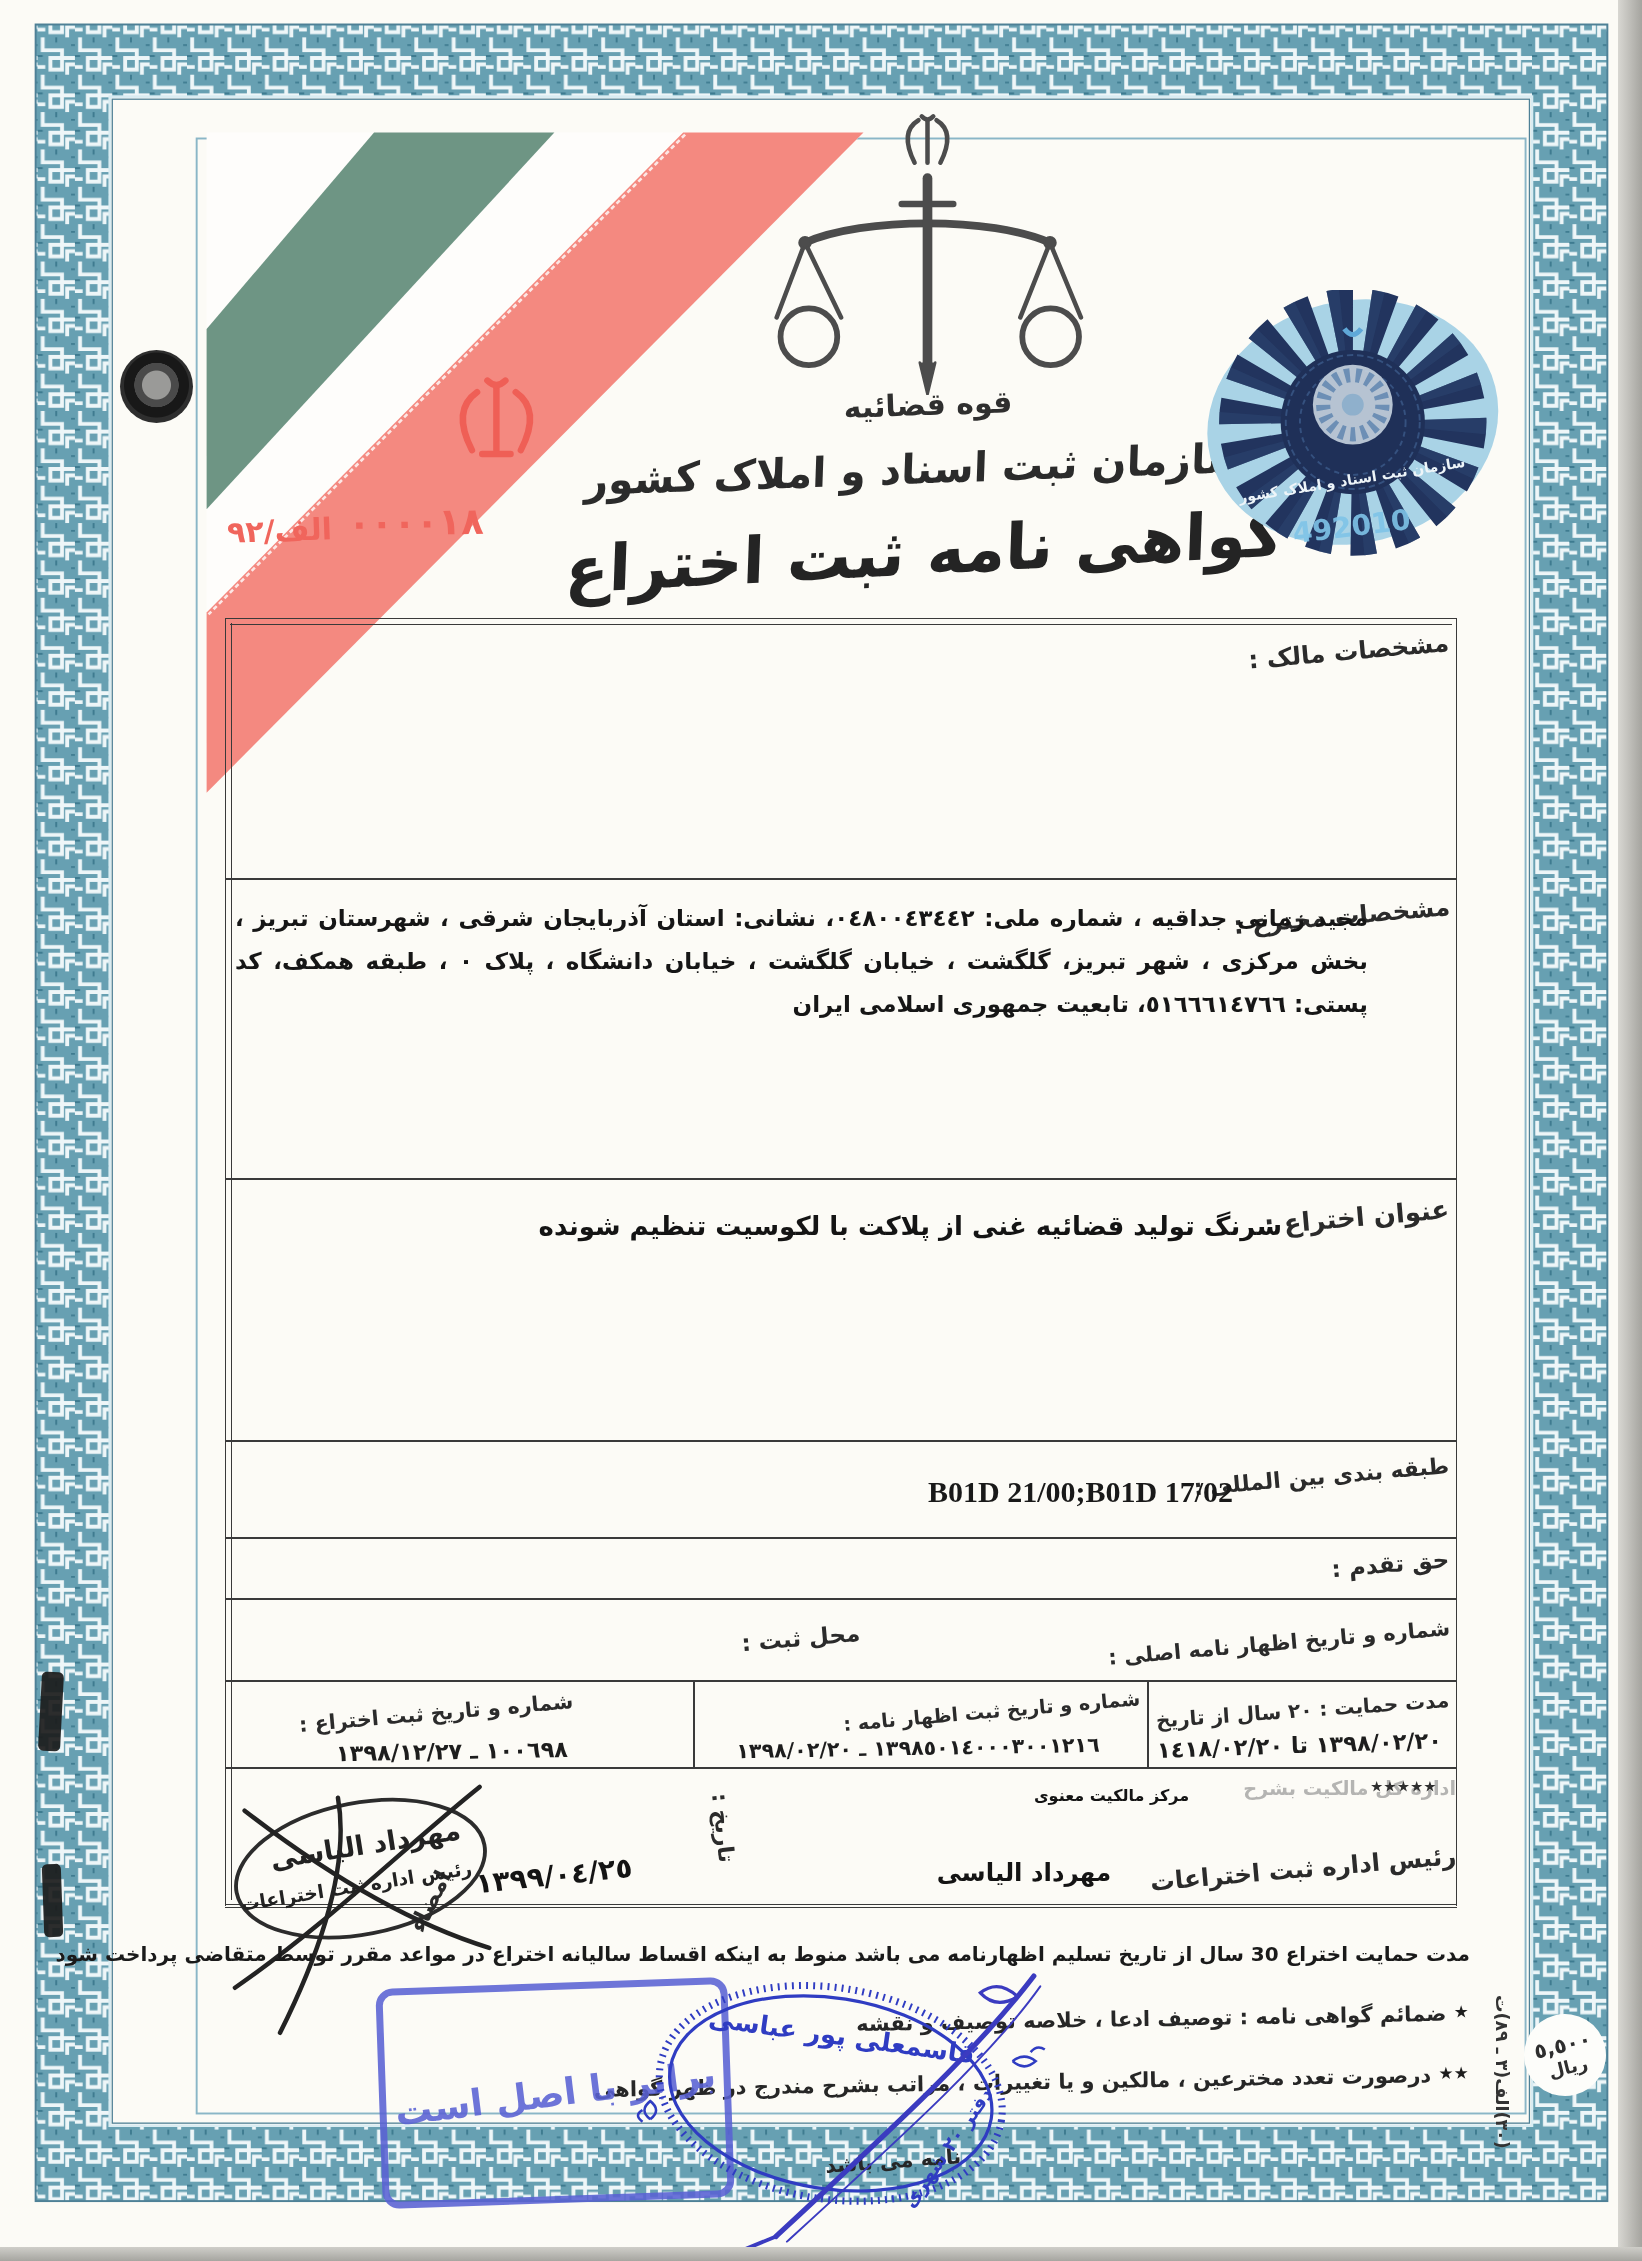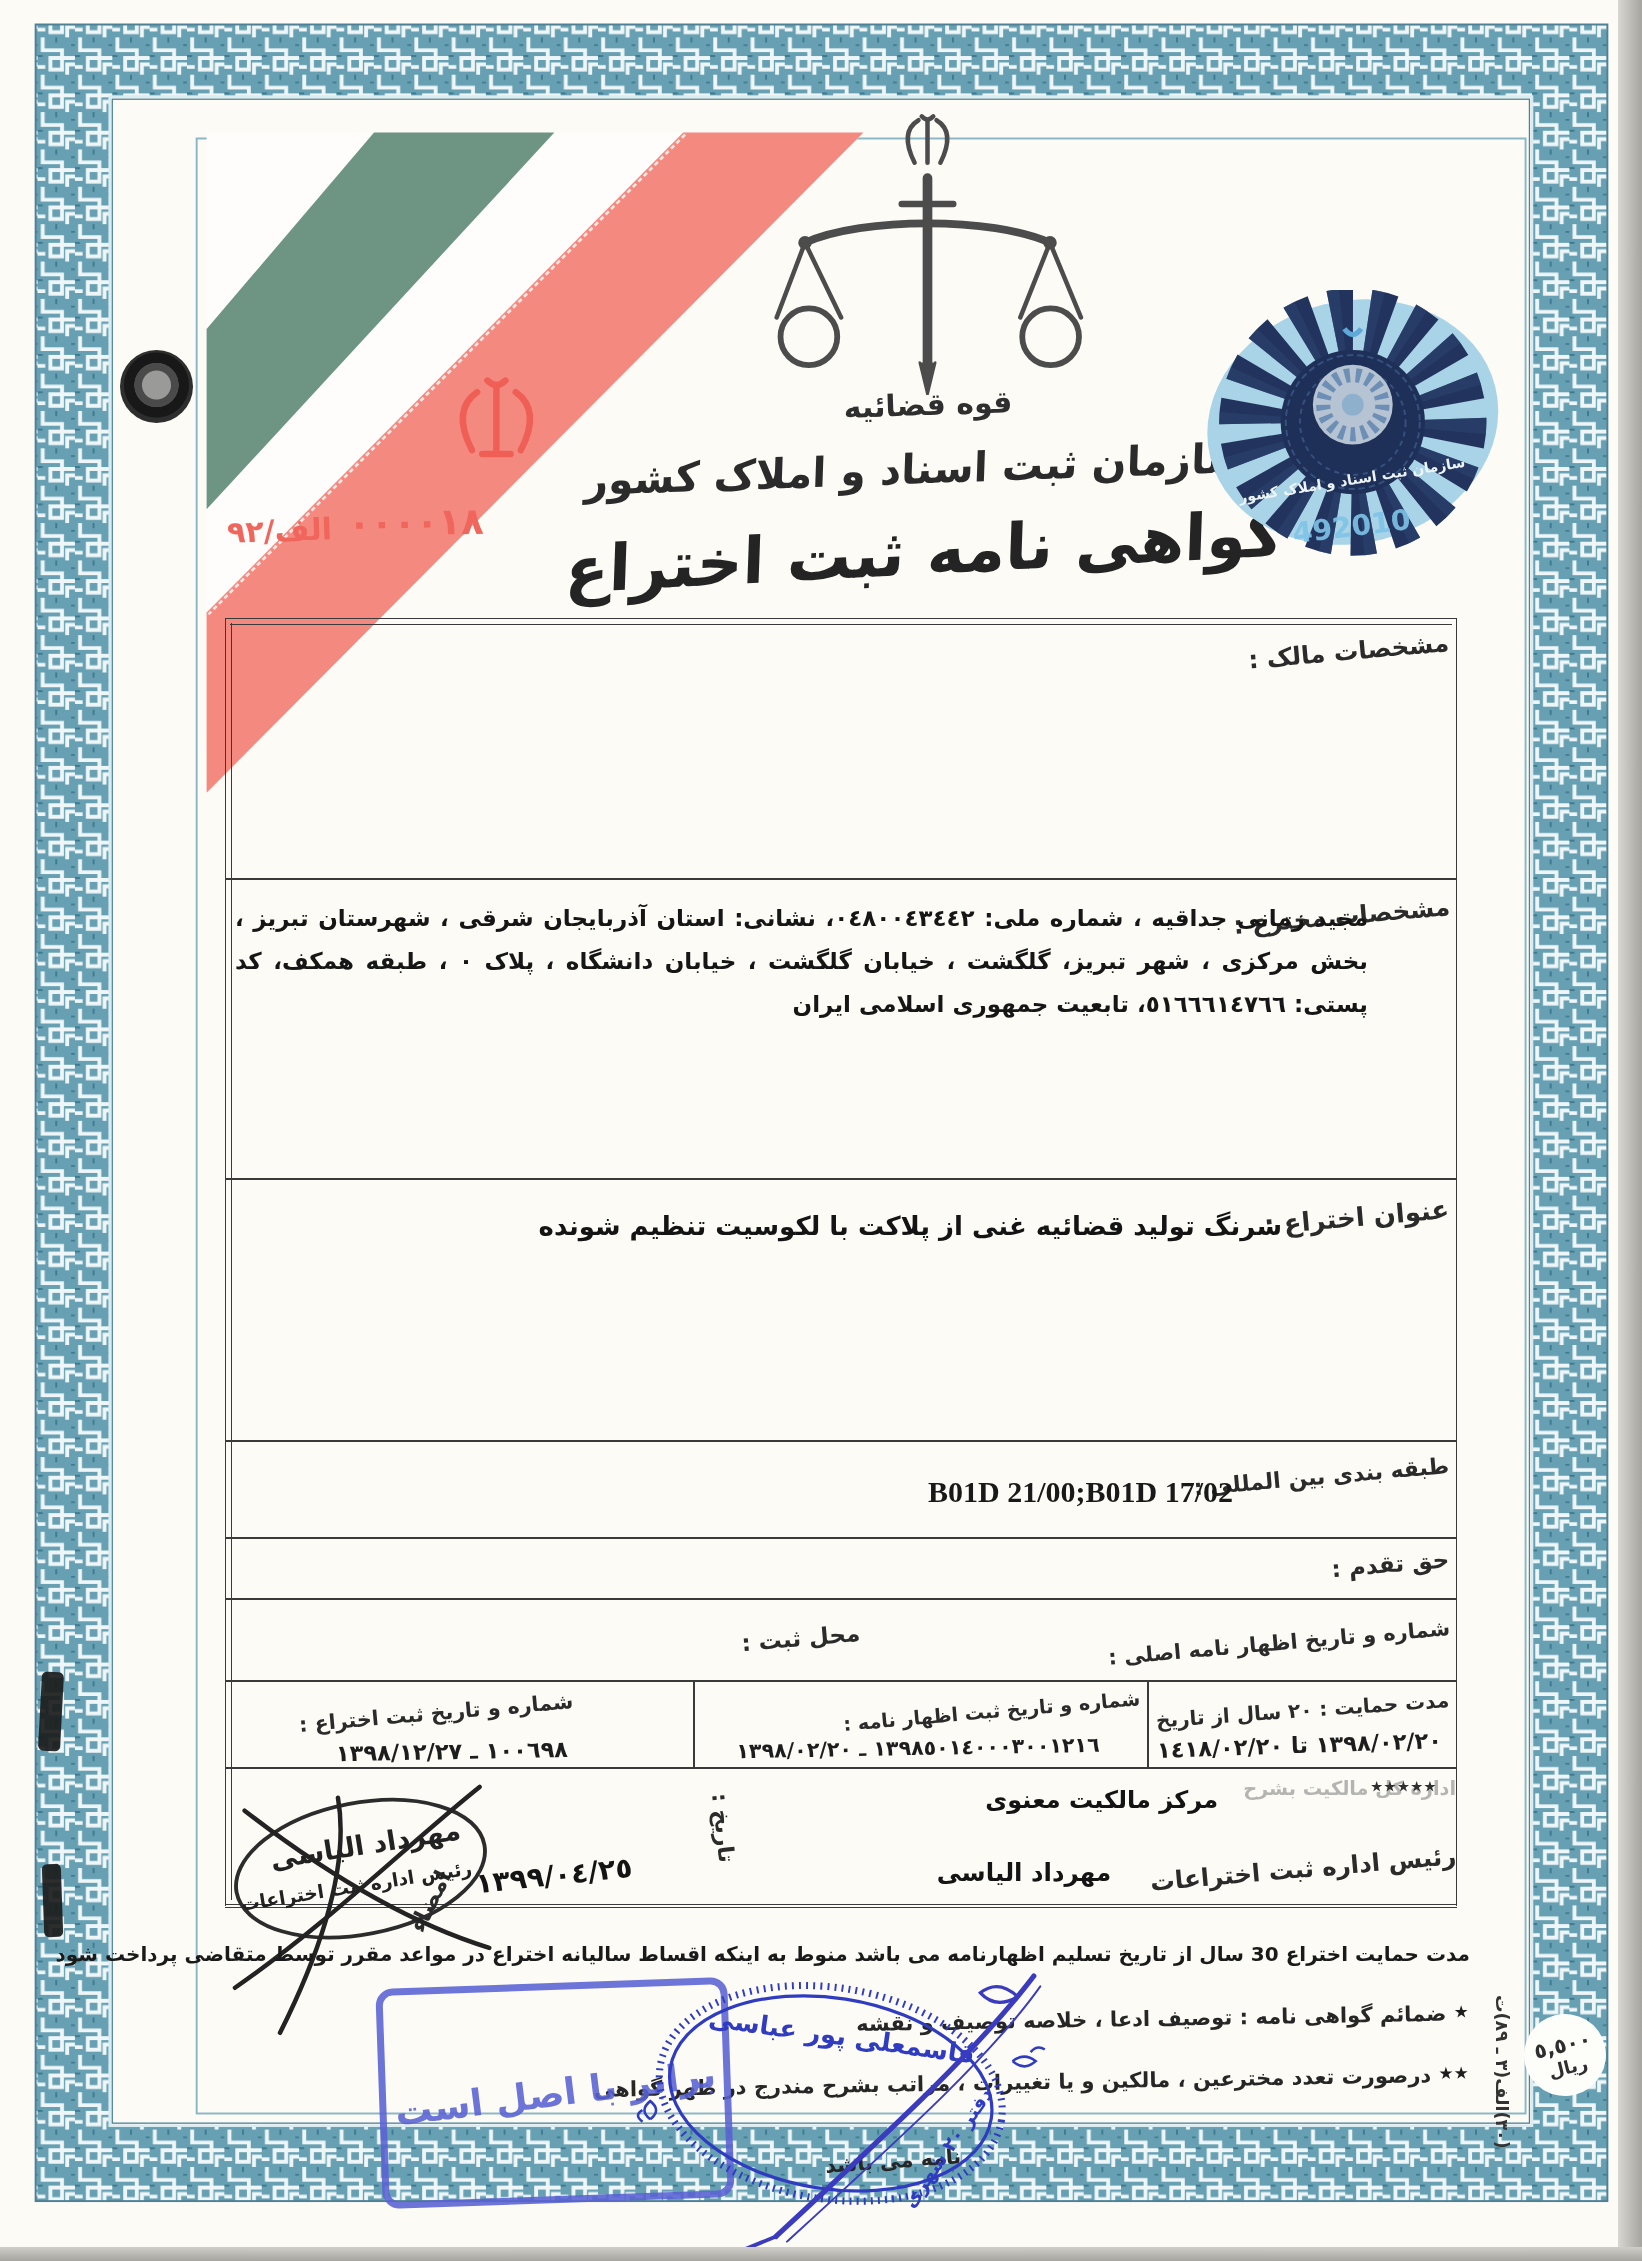--- a/index.html
+++ b/index.html
@@ -165,21 +165,21 @@
 <div class="abs rtl callig nowrap" style="left:931px;top:1687px;width:209px;font-size:19.3px;text-align:center;">شماره و تاریخ ثبت اظهار نامه :</div>
 <div class="abs rtl b nowrap" style="left:699px;top:1736px;width:438px;font-size:20.6px;text-align:center;transform:rotate(-1deg);">١٣٩٨٥٠١٤٠٠٠٣٠٠١٢١٦ ـ ١٣٩٨/٠٢/٢٠</div>
 
 <div class="abs rtl callig nowrap" style="left:341px;top:1689px;width:232px;font-size:20.6px;text-align:center;">شماره و تاریخ ثبت اختراع :</div>
 <div class="abs rtl b nowrap" style="left:233px;top:1739px;width:335px;font-size:22.5px;text-align:right;transform:rotate(-1deg);">١٠٠٦٩٨ ـ ١٣٩٨/١٢/٢٧</div>
 
 <div class="abs rtl nowrap" style="left:1192px;top:1777px;width:264px;font-size:19.3px;text-align:right;">
   <span class="struck-ghost">اداره کل مالکیت بشرح</span>
   <span class="stars-over">٭٭٭٭٭</span>
 </div>
-<div class="abs rtl b nowrap" style="left:1005px;top:1786px;width:213px;font-size:24px;text-align:center;color:#141414;">مرکز مالکیت معنوی</div>
+<div class="abs rtl b nowrap" style="left:1005px;top:1786px;width:213px;font-size:16px;text-align:center;color:#141414;">مرکز مالکیت معنوی</div>
 <div class="abs rtl callig nowrap" style="left:1211px;top:1841px;width:245px;font-size:24.5px;text-align:center;">رئیس اداره ثبت اختراعات</div>
 <div class="abs rtl b nowrap" style="left:934px;top:1858px;width:180px;font-size:24.5px;text-align:center;color:#141414;">مهرداد الیاسی</div>
 <div class="abs rtl callig nowrap" style="left:657px;top:1850px;font-size:22px;transform:rotate(84deg);">تاریخ :</div>
 <div class="abs rtl b nowrap" style="left:451px;top:1859px;width:206px;font-size:28px;text-align:center;transform:rotate(-6deg);color:#141414;">١٣٩٩/٠٤/٢٥</div>
 <div class="abs rtl callig nowrap" style="left:379px;top:1859px;font-size:23px;transform:rotate(-64deg);">امضاء</div>
 
 <svg class="abs" style="left:206px;top:1775px;overflow:visible;" width="309" height="271" xmlns="http://www.w3.org/2000/svg" viewBox="0 0 480 420">
   <ellipse cx="240" cy="145" rx="196" ry="102" fill="none" stroke="#2c2c2c" stroke-width="6" transform="rotate(-11 240 145)"></ellipse>
   <text x="250" y="122" text-anchor="middle" direction="rtl" font-size="42" font-weight="700" fill="#222222" transform="rotate(-9 250 122)">مهرداد الیاسی</text>
   <text x="235" y="182" text-anchor="middle" direction="rtl" font-size="29" font-weight="700" fill="#222222" transform="rotate(-9 235 182)">رئیس اداره ثبت اختراعات</text>

